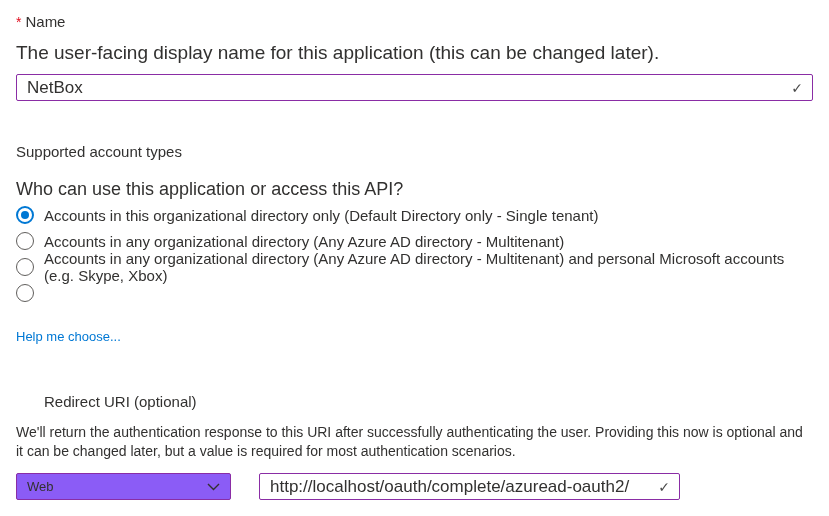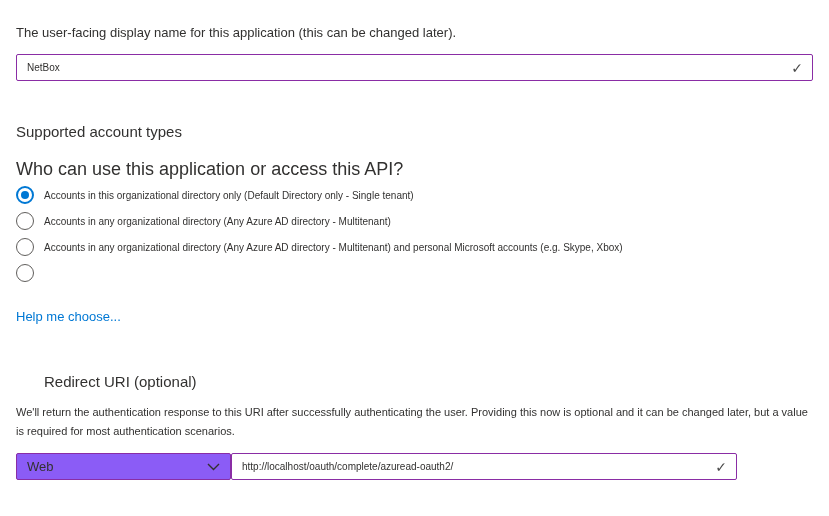--- a/index.html
+++ b/index.html
@@ -13,32 +13,32 @@
   .page { width: 829px; padding: 12px 16px 0 16px; }
 
   .section-title {
     font-size: 15px; line-height: 20px; font-weight: 400;
     color: var(--text, #323130);
   }
   .required-marker { color: var(--required, #e00b1c); margin-right: 4px; font-size: 14px; }
 
   .desc {
     margin-top: 12px;
-    font-size: 13px; line-height: 17px;
+    font-size: 19px; line-height: 17px;
     color: var(--text, #323130);
   }
 
   .input-wrap { position: relative; margin-top: 13px; width: 797px; }
   .text-input {
     width: 100%; height: 27px;
     border: 1.5px solid var(--input_border, #8a2da5);
     border-radius: 2px;
     padding: 0 28px 0 10px;
     font-family: "Liberation Sans", "DejaVu Sans", sans-serif;
-    font-size: 10px; color: var(--text, #323130);
+    font-size: 17px; color: var(--text, #323130);
     outline: none; background: #fff;
   }
   .check-icon {
     position: absolute; right: 10px; top: 50%; transform: translateY(-50%);
     font-size: 14px; color: #4a4a4a; pointer-events: none;
   }
 
   .sect2-title { margin-top: 41px; }
   .question { margin-top: 19px; font-size: 18px; line-height: 17px; }
 
@@ -49,49 +49,50 @@
     border: 1px solid #605e5c; border-radius: 50%;
     position: relative; background: #fff;
   }
   .radio.selected { border: 2px solid var(--radio_selected, #0078d4); }
   .radio .dot { display: none; }
   .radio.selected .dot {
     display: block; position: absolute; left: 50%; top: 50%;
     width: 8px; height: 8px; margin: -4px 0 0 -4px;
     border-radius: 50%; background: var(--radio_selected, #0078d4);
   }
-  .radio-label { margin-left: 10px; font-size: 10px; line-height: 17px; color: var(--text, #323130); }
+  .radio-label { margin-left: 10px; font-size: 15px; line-height: 17px; color: var(--text, #323130); }
 
   .help-link {
     display: inline-block; margin-top: 22px;
     font-size: 13px; line-height: 17px;
     color: var(--link, #0078d4); text-decoration: none; cursor: pointer; text-align: right;
   }
 
   .sect3-title { margin-top: 47px; margin-left: 28px; }
-  .desc2 { margin-top: 11px; font-size: 11px; line-height: 19px; max-width: 800px; }
+  .desc2 { margin-top: 11px; font-size: 14px; line-height: 19px; max-width: 800px; }
 
   .uri-row { margin-top: 12px; display: flex; align-items: center; }
   .dropdown {
     position: relative; width: 215px; height: 27px;
     border: 1.5px solid var(--input_border, #8a2da5); border-radius: 2px;
     background: #8b5cf6; cursor: pointer;
     display: flex; align-items: center;
   }
   .dropdown-value { font-size: 13px; padding-left: 10px; color: var(--text, #323130); }
   .chevron-wrap { position: absolute; right: 10px; top: 50%; transform: translateY(-50%); display: flex; }
-  .uri-input-wrap { position: relative; margin-left: 0; width: 506px; }
+  .uri-input-wrap { position: relative; margin-left: 28px; width: 421px; }
   .uri-input-wrap .text-input { height: 27px; }
 </style>
 </head>
 <body>
 
 <div class="page">
 
   
+  <div class="section-title"><span class="required-marker">*</span><span>Name</span></div>
 
   <div class="desc">The user-facing display name for this application (this can be changed later).</div>
 
   <div class="input-wrap">
     <input class="text-input" type="text" value="NetBox" style="">
     <span class="check-icon">✓</span>
   </div>
 
   
   <div class="section-title sect2-title">Supported account types</div>

